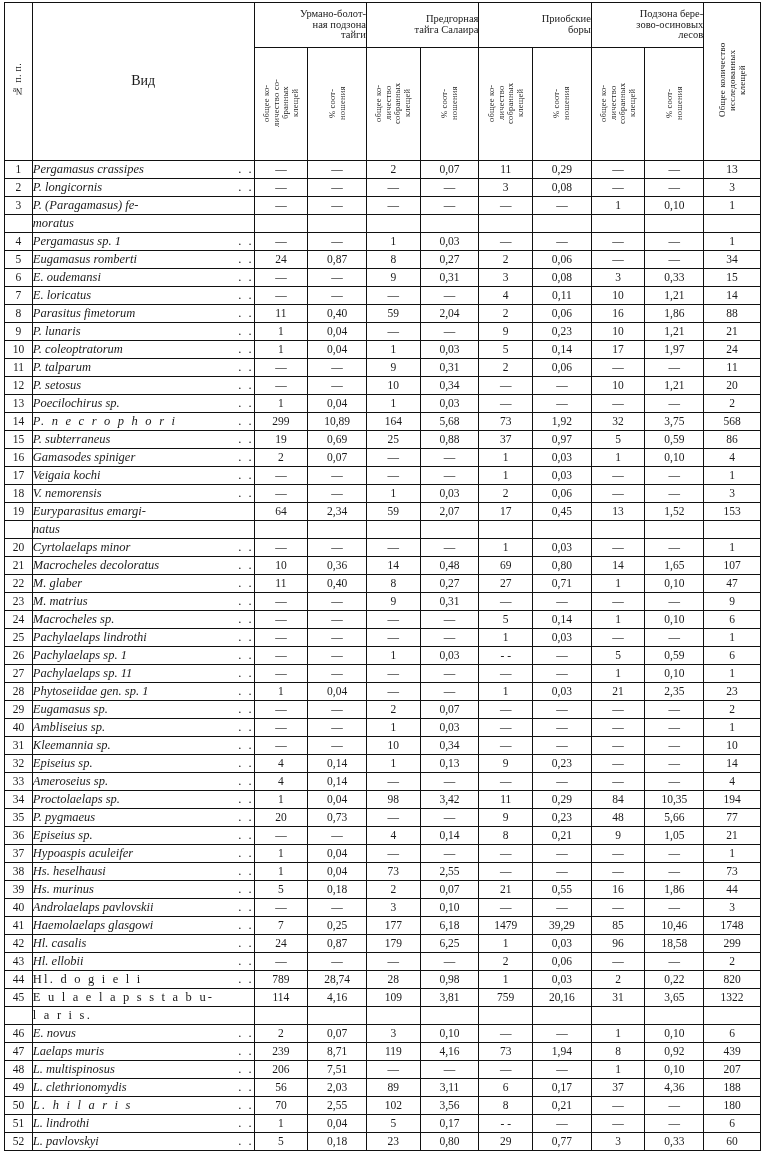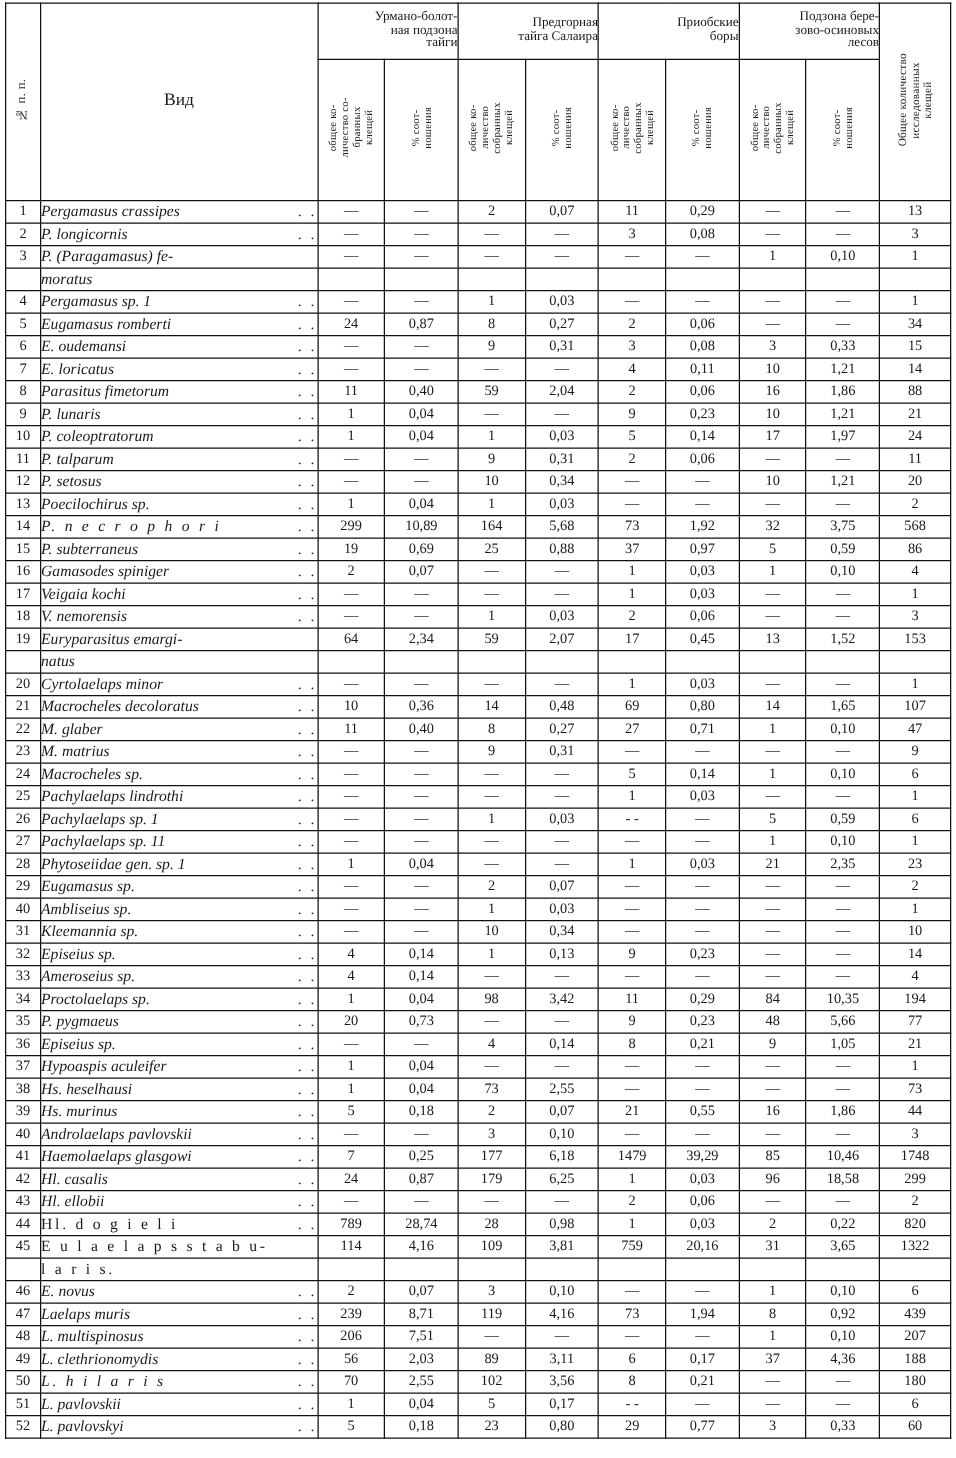--- a/index.html
+++ b/index.html
@@ -874,21 +874,21 @@
           <td class="c-val">102</td>
           <td class="c-val">3,56</td>
           <td class="c-val">8</td>
           <td class="c-val">0,21</td>
           <td class="c-val">—</td>
           <td class="c-val">—</td>
           <td class="c-val">180</td>
         </tr>
         <tr class="row">
           <td class="c-num">51</td>
-          <td class="c-name"><span>L. pavlovskii</span><span class="dots">. .</span></td>
+          <td class="c-name"><span>L. lindrothi</span><span class="dots">. .</span></td>
           <td class="c-val">1</td>
           <td class="c-val">0,04</td>
           <td class="c-val">5</td>
           <td class="c-val">0,17</td>
           <td class="c-val">- -</td>
           <td class="c-val">—</td>
           <td class="c-val">—</td>
           <td class="c-val">—</td>
           <td class="c-val">6</td>
         </tr>

